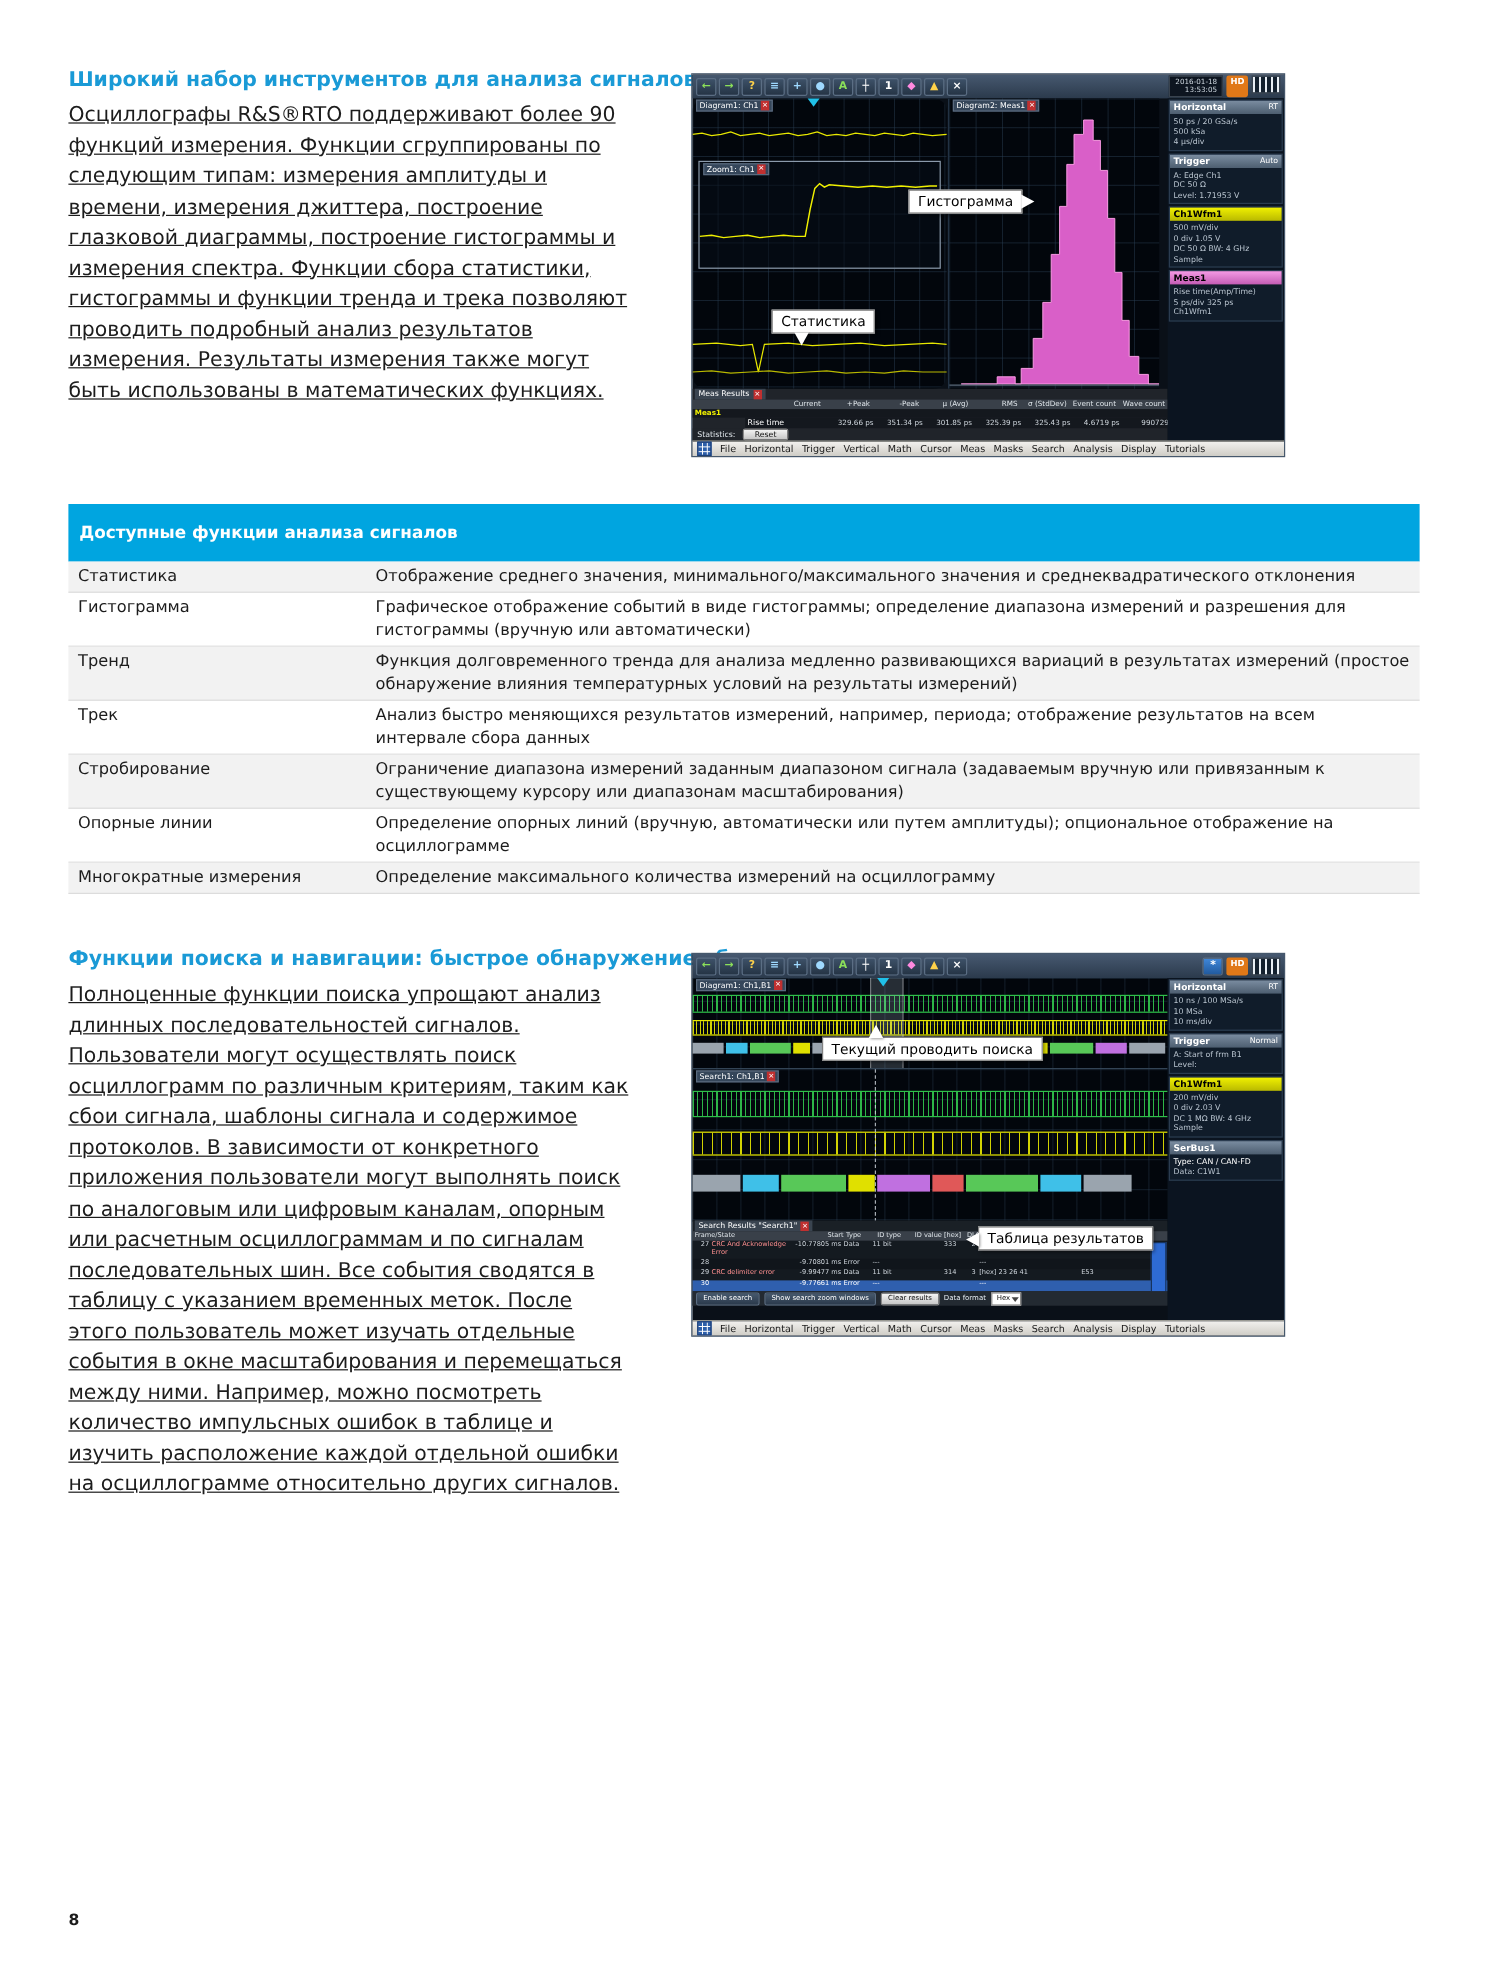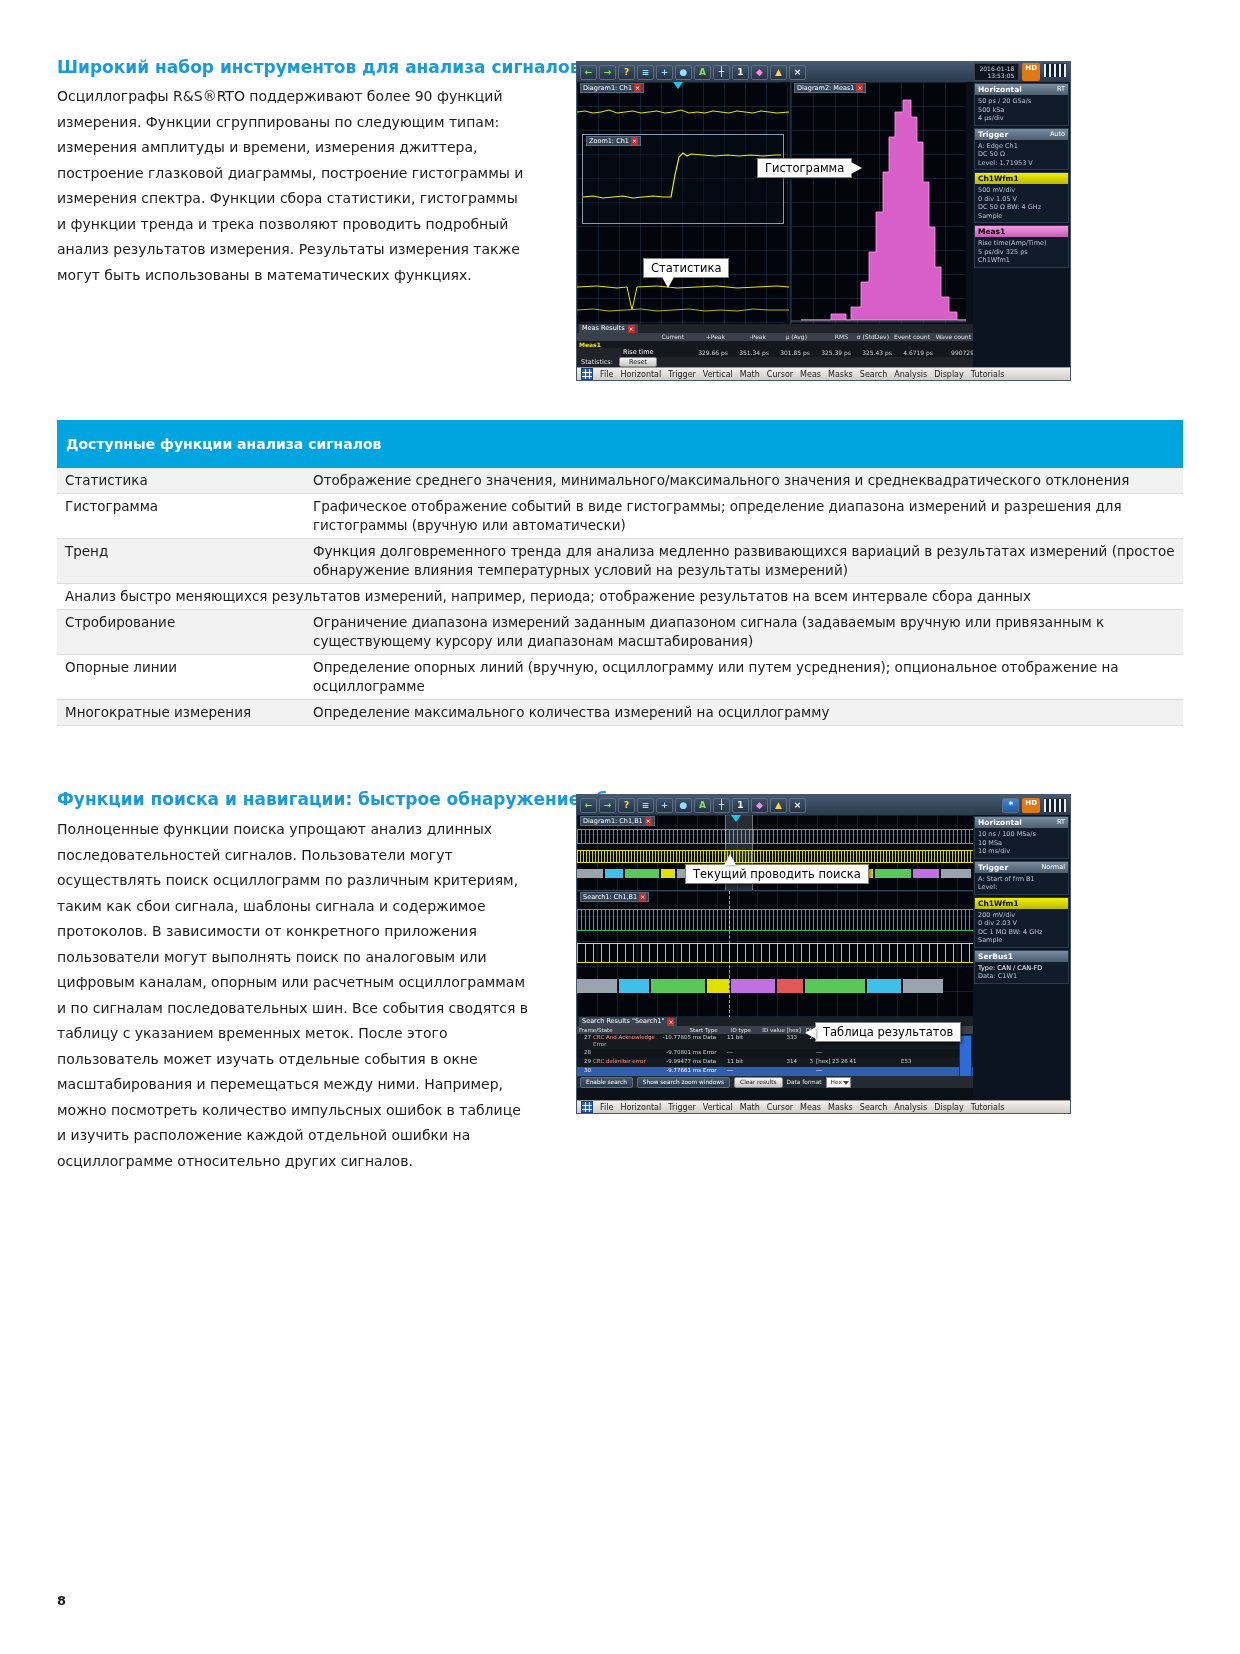--- a/index.html
+++ b/index.html
@@ -1,21 +1,21 @@
 <!DOCTYPE html>
 <html><head>
 <meta charset="utf-8">
 <style>
   html,body{margin:0;padding:0;background:#ffffff;}
   .page{position:relative;width:1240px;height:1654px;background:#fff;overflow:hidden;
         font-family:"DejaVu Sans",sans-serif;color:#1c1c1c;}
 
   
   .sec-heading{position:absolute;margin:0;font-size:17px;font-weight:bold;color:#1a9ad6;}
-  .sec-para{position:absolute;margin:0;font-size:14px;line-height:25.5px;width:472px;color:#1c1c1c;}
+  .sec-para{position:absolute;margin:0;font-size:17px;line-height:25.5px;width:472px;color:#1c1c1c;text-decoration:underline;}
   .pageno{position:absolute;left:57px;top:1593px;font-size:13px;font-weight:bold;color:#1c1c1c;}
 
   
   .ftable{position:absolute;left:57px;top:420px;width:1126px;}
   .ftable-header{background:#00a5e0;color:#fff;font-weight:bold;font-size:14px;padding:16px 9px;}
   .frow{display:flex;border-bottom:1px solid #dcdcdc;font-size:13.5px;line-height:19px;}
   .frow:nth-child(even){background:#f2f2f2;}
   .fname{flex:0 0 232px;padding:3px 8px;}
   .fdesc{flex:1;padding:3px 8px;}
 
@@ -322,29 +322,30 @@
     </div>
     <div class="frow">
       <div class="fname">Гистограмма</div>
       <div class="fdesc">Графическое отображение событий в виде гистограммы; определение диапазона измерений и разрешения для гистограммы (вручную или автоматически)</div>
     </div>
     <div class="frow">
       <div class="fname">Тренд</div>
       <div class="fdesc">Функция долговременного тренда для анализа медленно развивающихся вариаций в результатах измерений (простое обнаружение влияния температурных условий на результаты измерений)</div>
     </div>
     <div class="frow">
+      <div class="fname">Трек</div>
       <div class="fdesc">Анализ быстро меняющихся результатов измерений, например, периода; отображение результатов на всем интервале сбора данных</div>
     </div>
     <div class="frow">
       <div class="fname">Стробирование</div>
       <div class="fdesc">Ограничение диапазона измерений заданным диапазоном сигнала (задаваемым вручную или привязанным к существующему курсору или диапазонам масштабирования)</div>
     </div>
     <div class="frow">
       <div class="fname">Опорные линии</div>
-      <div class="fdesc">Определение опорных линий (вручную, осциллограмму или путем усреднения); опциональное отображение на осциллограмме</div>
+      <div class="fdesc">Определение опорных линий (вручную, автоматически или путем амплитуды); опциональное отображение на осциллограмме</div>
     </div>
     <div class="frow">
       <div class="fname">Многократные измерения</div>
       <div class="fdesc">Определение максимального количества измерений на осциллограмму</div>
     </div>
   </div>
 
   <h2 class="sec-heading" style="left:57px;top:789px;">Функции поиска и навигации: быстрое обнаружение сбоев</h2>
   <p class="sec-para" style="left:57px;top:817px;">Полноценные функции поиска упрощают анализ длинных последовательностей сигналов. Пользователи могут осуществлять поиск осциллограмм по различным критериям, таким как сбои сигнала, шаблоны сигнала и содержимое протоколов. В зависимости от конкретного приложения пользователи могут выполнять поиск по аналоговым или цифровым каналам, опорным или расчетным осциллограммам и по сигналам последовательных шин. Все события сводятся в таблицу с указанием временных меток. После этого пользователь может изучать отдельные события в окне масштабирования и перемещаться между ними. Например, можно посмотреть количество импульсных ошибок в таблице и изучить расположение каждой отдельной ошибки на осциллограмме относительно других сигналов.</p>
 

